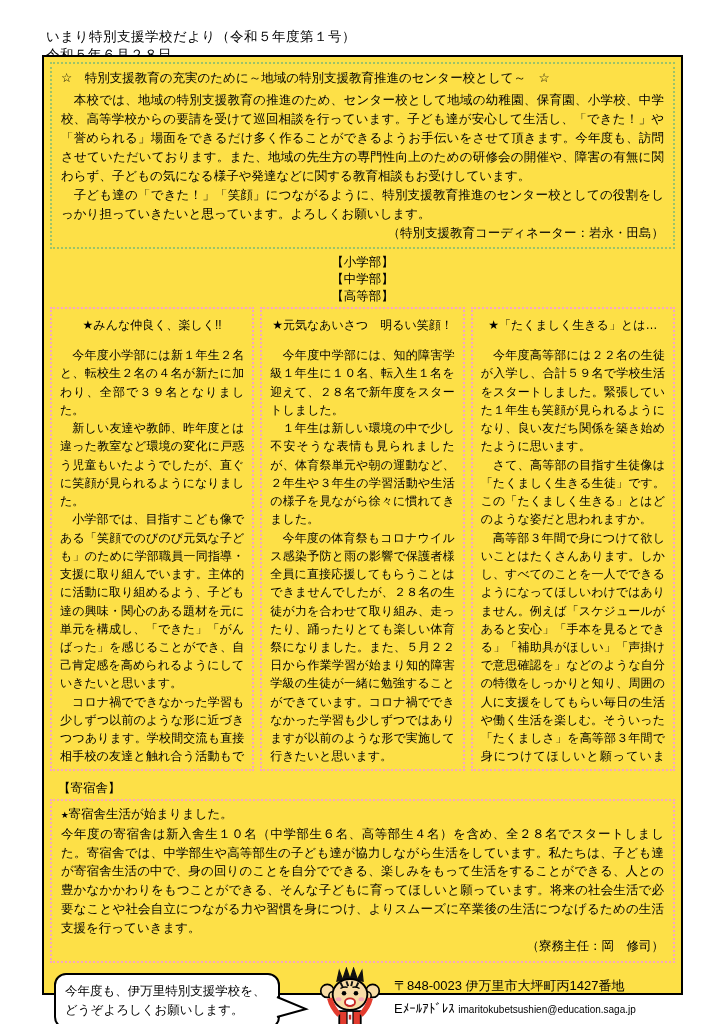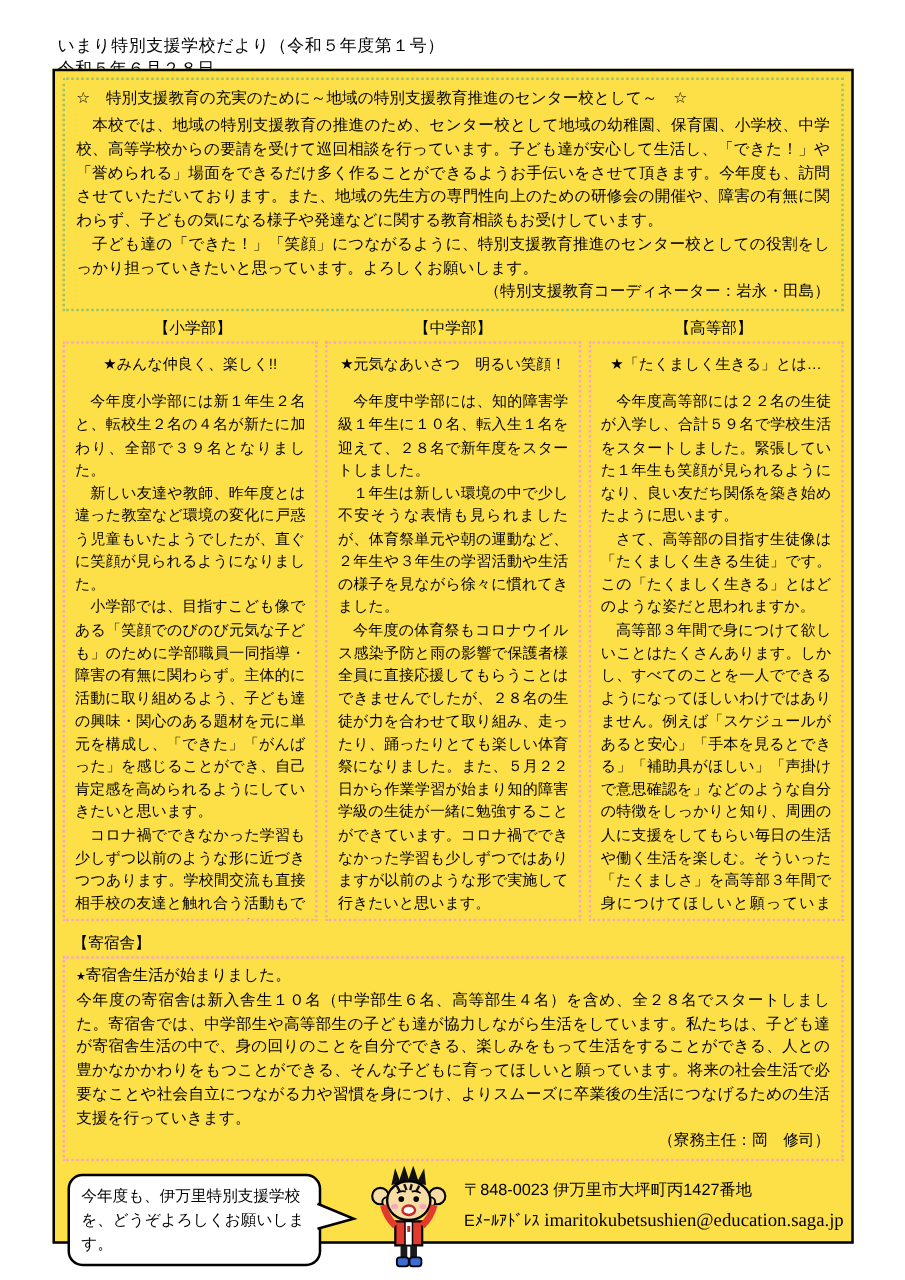--- a/index.html
+++ b/index.html
@@ -18,21 +18,21 @@
     position:absolute; top:55px; left:42px; width:641px; height:940px;
     border:2px solid #000; padding:5px 6px 4px 6px; background:#fde047;
   }
   p { margin:0; text-align:justify; }
   .green-box {
     border:2px dotted #9cc36a; padding:5px 9px 4px 9px;
     font-size:12.5px; line-height:1.52;
   }
   .green-title { margin-bottom:3px; }
   .sig-right { text-align:right; }
-  .columns-header { display:flex; margin-top:5px; }
+  .columns-header { display:flex; margin-top:5px;flex-direction:column; }
   .columns-header > div { flex:1; text-align:center; font-size:12.5px; }
   .columns { display:flex; gap:6px; margin-top:2px; }
   .column-box {
     flex:1; border:2px dotted #f7a6c3; padding:7px 8px;
     height:464px; font-size:12px; line-height:1.52; overflow:hidden;
   }
   .col-title { margin-bottom:12px; text-align:center; }
   .dorm-label { font-size:12.5px; margin:9px 0 2px 8px; }
   .dorm-box {
     border:2px dotted #f7a6c3; padding:5px 9px 4px 9px;
@@ -41,21 +41,21 @@
   .dorm-title { text-align:left; margin-bottom:1px; }
   .footer { display:flex; align-items:flex-start; margin-top:10px; }
   .bubble-wrap { position:relative; width:226px; margin-left:4px; }
   .bubble {
     border:2px solid #000; border-radius:12px; background:#fff;
     padding:7px 9px; font-size:12.5px; line-height:1.5; text-align:left;
   }
   .bubble-tail { position:absolute; right:-29px; top:22px; z-index:2; }
   .mascot-box { width:76px; height:86px; margin:-6px 6px 0 32px; flex:0 0 auto; }
   .contact { font-size:13px; line-height:1.75; padding-top:2px; white-space:nowrap; }
-  .mono { font-family:Liberation Serif, serif; font-size:15px; }
+  .mono { font-family:Liberation Sans, sans-serif; font-size:10px; }
 </style>
 </head>
 <body>
 
 <div>
 
   <div class="header-row">
     <span>いまり特別支援学校だより（令和５年度第１号）</span>
     <span>令和５年６月２８日</span>
   </div>
@@ -74,21 +74,21 @@
       <div>【中学部】</div>
       <div>【高等部】</div>
     </div>
 
     <div class="columns">
 
       <div class="column-box">
         <p class="col-title">★みんな仲良く、楽しく!!</p>
         <p>　今年度小学部には新１年生２名と、転校生２名の４名が新たに加わり、全部で３９名となりました。</p>
         <p>　新しい友達や教師、昨年度とは違った教室など環境の変化に戸惑う児童もいたようでしたが、直ぐに笑顔が見られるようになりました。</p>
-        <p>　小学部では、目指すこども像である「笑顔でのびのび元気な子ども」のために学部職員一同指導・障害の有無に関わらず。主体的に活動に取り組めるよう、子ども達の興味・関心のある題材を元に単元を構成し、「できた」「がんばった」を感じることができ、自己肯定感を高められるようにしていきたいと思います。</p>
+        <p>　小学部では、目指すこども像である「笑顔でのびのび元気な子ども」のために学部職員一同指導・支援に取り組んでいます。主体的に活動に取り組めるよう、子ども達の興味・関心のある題材を元に単元を構成し、「できた」「がんばった」を感じることができ、自己肯定感を高められるようにしていきたいと思います。</p>
         <p>　コロナ禍でできなかった学習も少しずつ以前のような形に近づきつつあります。学校間交流も直接相手校の友達と触れ合う活動もできるようになりました。新しい刺激を得ながら、子ども達の成長を支えていきたいと思います。</p>
 
       </div>
 
       <div class="column-box">
         <p class="col-title">★元気なあいさつ　明るい笑顔！</p>
         <p>　今年度中学部には、知的障害学級１年生に１０名、転入生１名を迎えて、２８名で新年度をスタートしました。</p>
         <p>　１年生は新しい環境の中で少し不安そうな表情も見られましたが、体育祭単元や朝の運動など、２年生や３年生の学習活動や生活の様子を見ながら徐々に慣れてきました。</p>
         <p>　今年度の体育祭もコロナウイルス感染予防と雨の影響で保護者様全員に直接応援してもらうことはできませんでしたが、２８名の生徒が力を合わせて取り組み、走ったり、踊ったりとても楽しい体育祭になりました。また、５月２２日から作業学習が始まり知的障害学級の生徒が一緒に勉強することができています。コロナ禍でできなかった学習も少しずつではありますが以前のような形で実施して行きたいと思います。</p>
 

